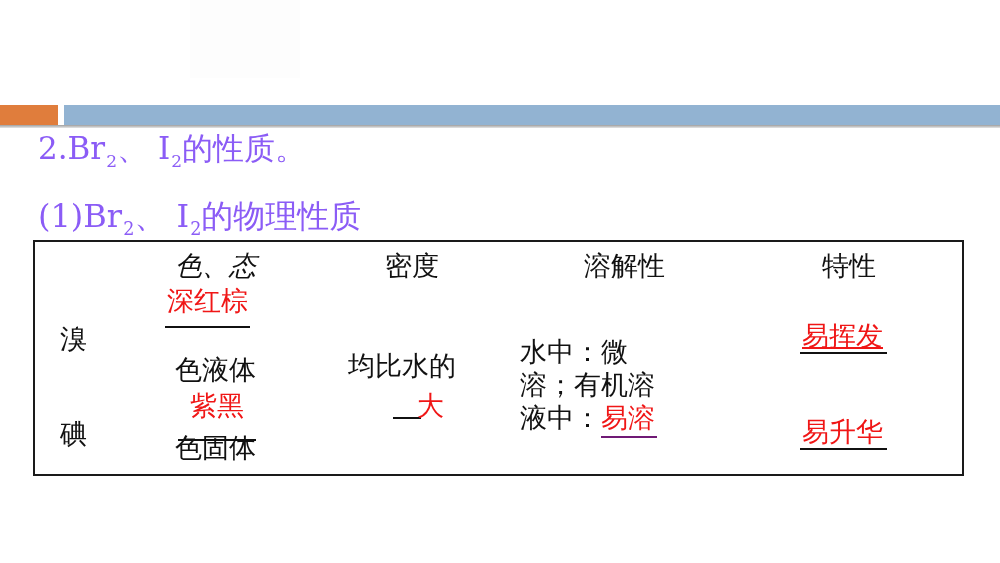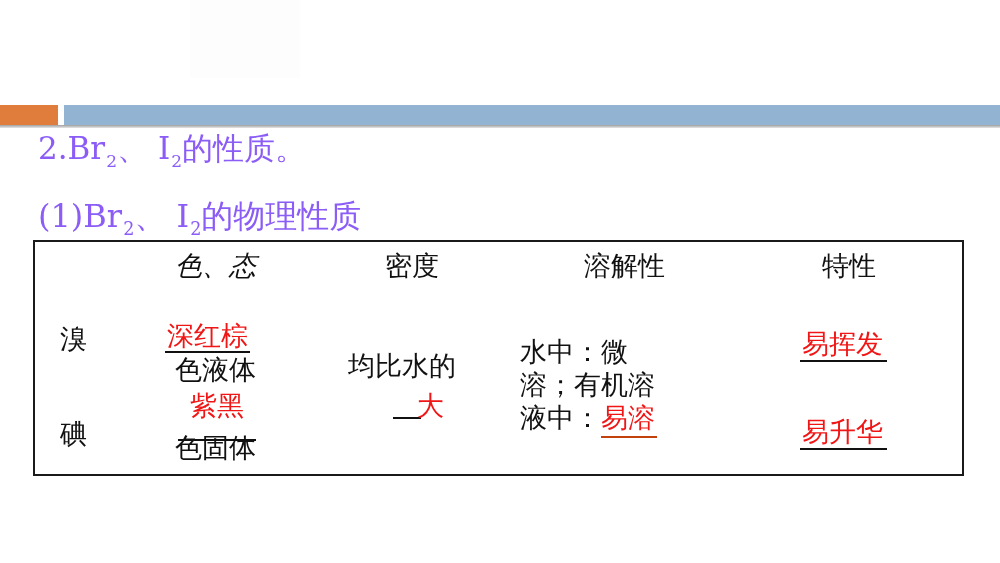--- a/index.html
+++ b/index.html
@@ -51,30 +51,30 @@
 <div class="table-box"></div>
 
 <div class="cell hdr" style="left:175px;font-style:italic;">色、态</div>
 <div class="cell hdr" style="left:385px;">密度</div>
 <div class="cell hdr" style="left:577px;margin-left:7px;">溶解性</div>
 <div class="cell hdr" style="left:822px;">特性</div>
 
 <div class="cell" style="left:60px; top:325px;">溴</div>
 <div class="cell" style="left:60px; top:420px;">碘</div>
 
-<div class="cell red ul" style="left:165px; top:322px; padding:0 2px 2px 2px;">深红棕</div>
+<div class="cell red ul" style="left:165px; top:287px; padding:0 2px 12px 2px;">深红棕</div>
 <div class="cell" style="left:175px; top:356px;">色液体</div>
 <div class="cell red ul" style="left:178px; top:392px; padding:0 12px 20px 12px;">紫黑</div>
 <div class="cell" style="left:175px; top:434px;">色固体</div>
 
 <div class="cell" style="left:348px; top:352px;">均比水的</div>
 <div class="cell" style="left:393px; top:392px;">
   <span class="blank-line" style="width:28px; height:24px; vertical-align:bottom;"></span><span class="red" style="margin-left:-4px;">大</span>
 </div>
 
 <div class="cell" style="left:520px; top:338px;">水中：微</div>
 <div class="cell" style="left:520px; top:371px;">溶；有机溶</div>
 <div class="cell" style="left:520px; top:404px;">
-  <span>液中：</span><span class="red" style="border-bottom:2px solid #c2410c; padding:0 2px 3px 0;">易溶</span>
+  <span>液中：</span><span class="red" style="border-bottom:2px solid #701a75; padding:0 2px 3px 0;">易溶</span>
 </div>
 
-<div class="cell red ul" style="left:800px; top:330px; padding:0 4px 3px 2px;">易挥发</div>
+<div class="cell red ul" style="left:800px; top:322px; padding:0 4px 3px 2px;text-decoration:underline;">易挥发</div>
 <div class="cell red ul" style="left:800px; top:418px; padding:0 4px 3px 2px;">易升华</div>
 
 </body></html>

